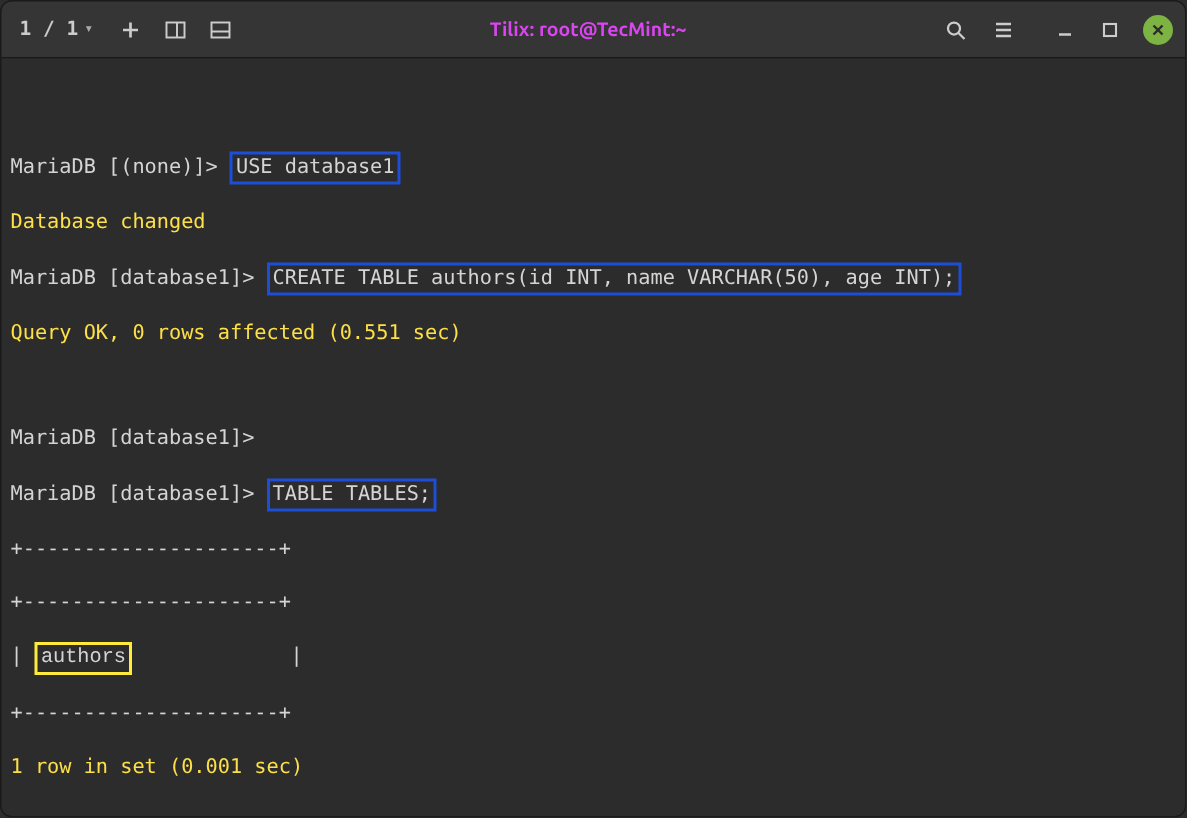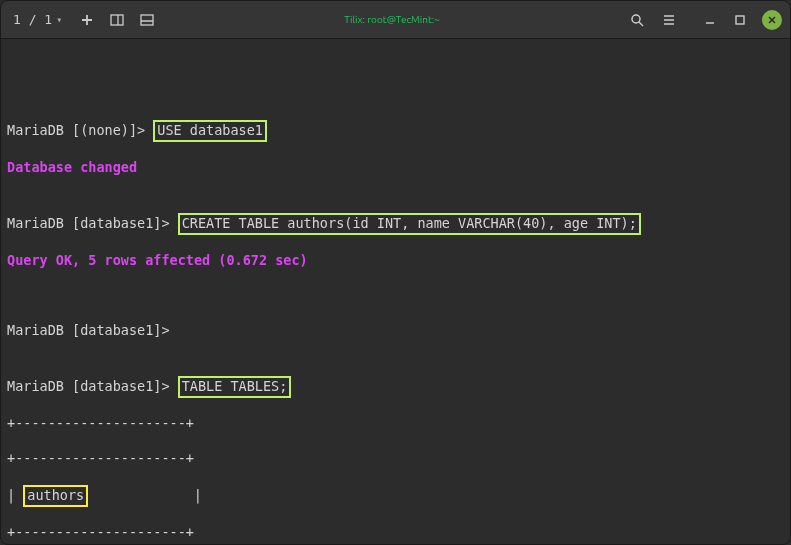--- a/index.html
+++ b/index.html
@@ -24,20 +24,21 @@
       border-radius: 8px;
       overflow: hidden;
     }
     .titlebar {
       height: 38px;
       background: #353535;
       display: flex;
       align-items: center;
       padding: 0 8px;
       border-bottom: 1px solid #1a1a1a;
+      font-weight: bold;
     }
     .titlebar-left {
       display: flex;
       align-items: center;
       gap: 12px;
     }
     .page-indicator {
       color: #ccc;
       font-size: 13px;
       padding: 0 4px;
@@ -55,22 +56,22 @@
       display: flex;
       align-items: center;
       justify-content: center;
       color: #ccc;
       font-size: 14px;
       cursor: pointer;
     }
     .titlebar-center {
       flex: 1;
       text-align: center;
-      color: #22c55e;
-      font-size: 10px;
+      color: #d946ef;
+      font-size: 13px;
       font-family: 'Ubuntu', sans-serif;
     }
     .titlebar-right {
       display: flex;
       align-items: center;
       gap: 14px;
     }
     .window-controls {
       display: flex;
       align-items: center;
@@ -100,33 +101,33 @@
     }
     .terminal-body {
       padding: 10px 6px;
       font-family: 'DejaVu Sans Mono', 'Liberation Mono', monospace;
       font-size: 13.5px;
       line-height: 1.3;
       color: #d4d4d4;
       white-space: pre;
     }
     .bold {
-      font-weight: bold;
-      color: #d946ef;
+      font-weight: normal;
+      color: #fde047;
     }
     .hl-red {
-      border: 2px solid #bef264;
+      border: 2px solid #1d4ed8;
       padding: 0 2px;
       display: inline-block;
-      margin-top: 19px;
     }
     .hl-yellow {
       border: 2px solid #ffeb3b;
       padding: 0 2px;
       display: inline-block;
+      font-family: Liberation Mono, monospace;
     }
     .line {
       min-height: 17px;
     }
     svg {
       display: block;
     }
   </style>
 </head>
 <body>
@@ -189,22 +190,22 @@
             </svg>
         </div>
       </div>
     </div>
   </div>
 
   <div class="terminal-body">
 <div class="line"></div>
 <div class="line"><span>MariaDB [(none)]&gt;</span> <span class="hl-red">USE database1</span></div>
 <div class="line bold">Database changed</div>
-<div class="line"><span>MariaDB [database1]&gt;</span> <span class="hl-red">CREATE TABLE authors(id INT, name VARCHAR(40), age INT);</span></div>
-<div class="line bold">Query OK, 5 rows affected (0.672 sec)</div>
+<div class="line"><span>MariaDB [database1]&gt;</span> <span class="hl-red">CREATE TABLE authors(id INT, name VARCHAR(50), age INT);</span></div>
+<div class="line bold">Query OK, 0 rows affected (0.551 sec)</div>
 <div class="line"></div>
 <div class="line"><span>MariaDB [database1]&gt;</span></div>
 <div class="line"><span>MariaDB [database1]&gt;</span> <span class="hl-red">TABLE TABLES;</span></div>
 <div class="line">+---------------------+</div>
 <div class="line">+---------------------+</div>
 <div class="line"><span>| </span><span class="hl-yellow">authors</span><span>             |</span></div>
 <div class="line">+---------------------+</div>
 <div class="line bold">1 row in set (0.001 sec)</div>
 
 

